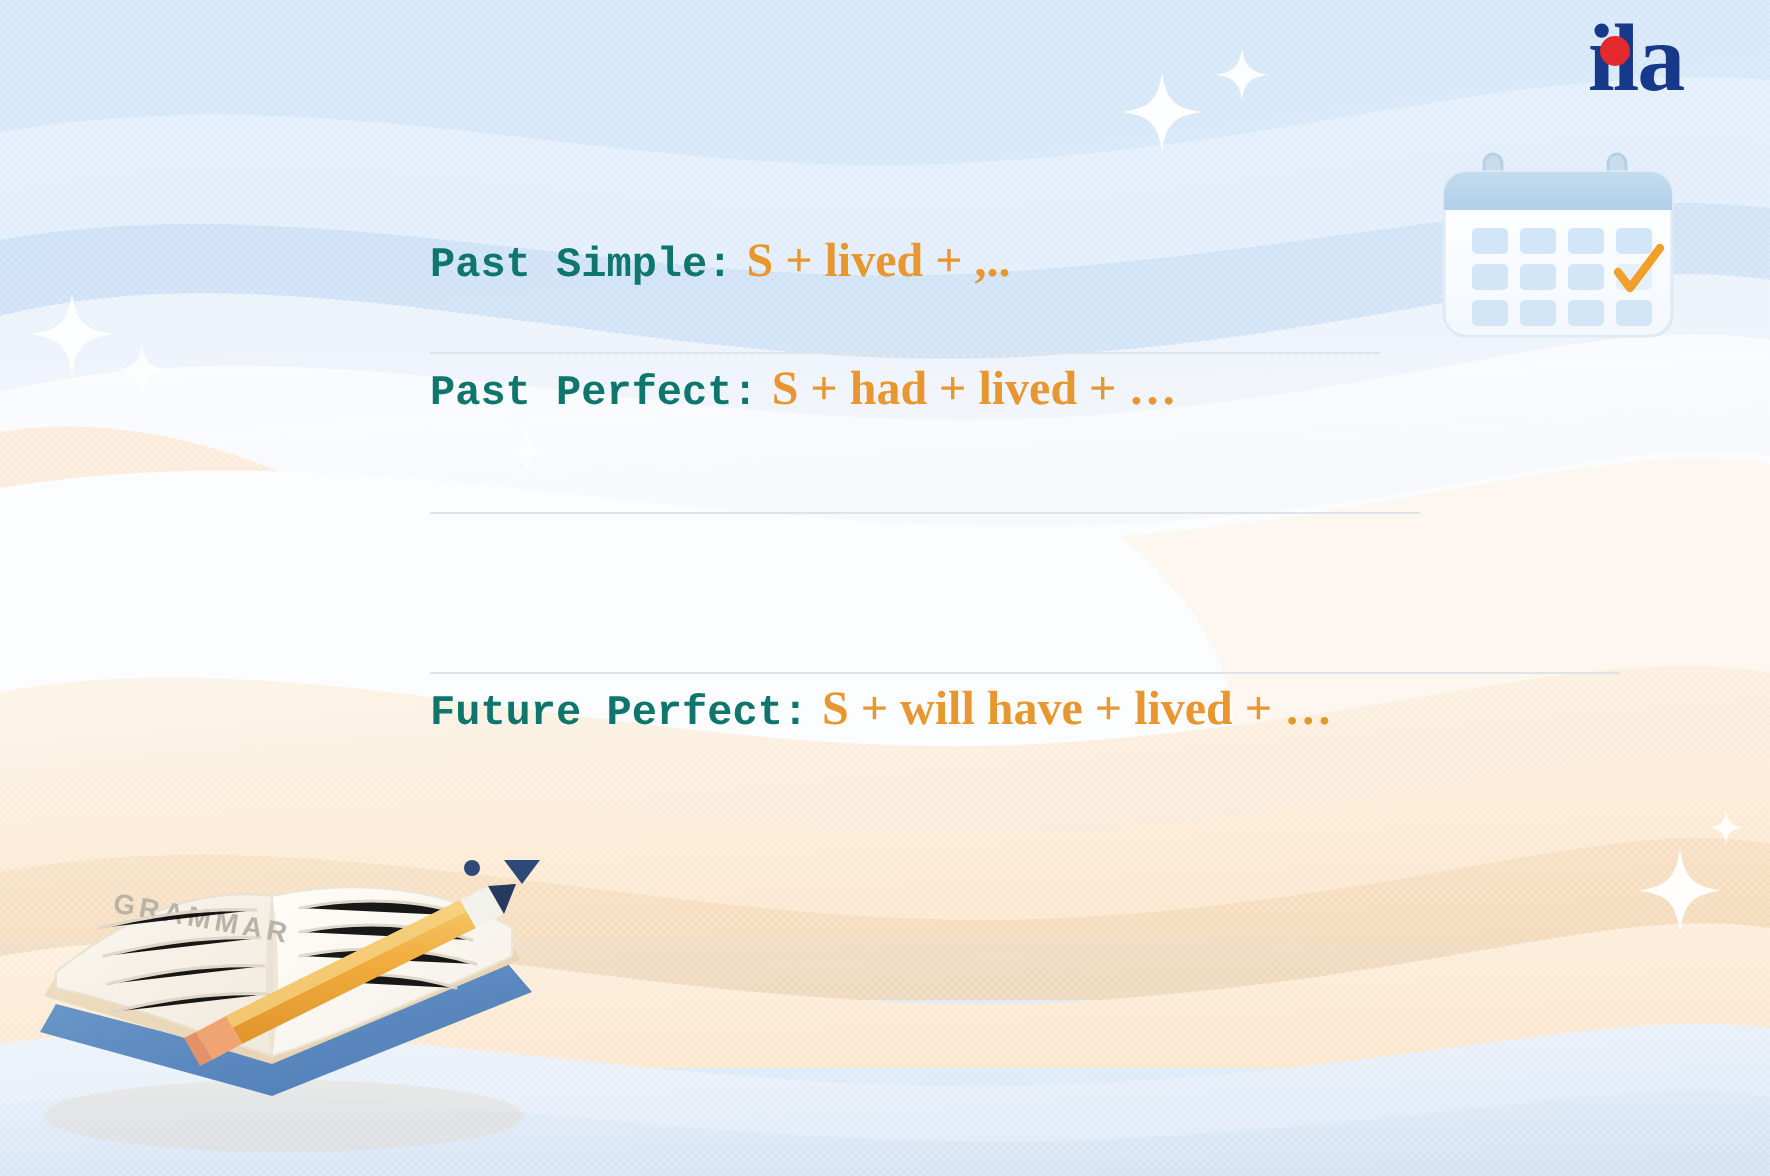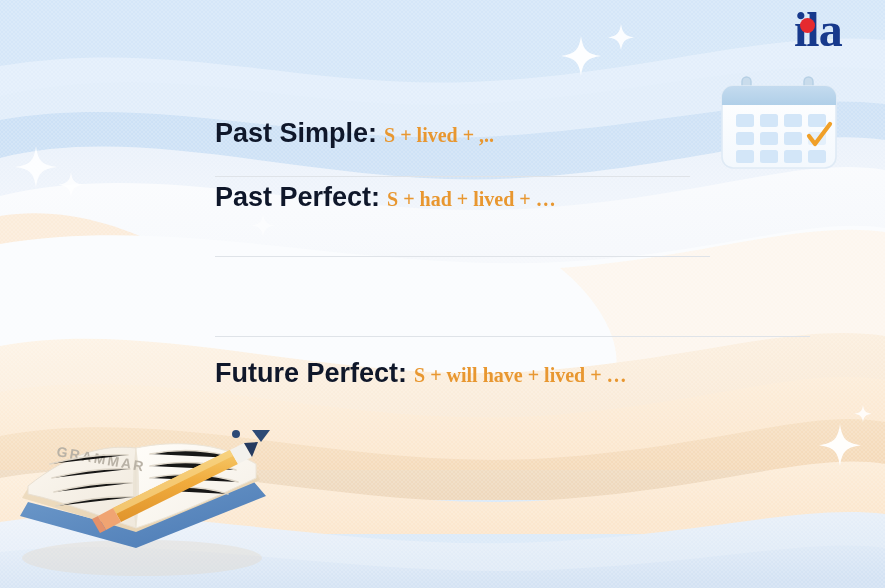--- a/index.html
+++ b/index.html
@@ -82,45 +82,45 @@
     top: 0;
     width: 885px;
     height: 588px;
   }
   .row {
     position: absolute;
     left: 215px;
     white-space: nowrap;
   }
   .row .label {
-    font-family: Liberation Sans, sans-serif;
+    font-family: Liberation Mono, monospace;
     font-weight: 700;
-    font-size: 27px;
-    color: #0f172a;
+    font-size: 21px;
+    color: #0f766e;
     letter-spacing: 0px;
   }
   .row .formula {
     font-family: "Liberation Serif", serif;
     font-weight: 700;
-    font-size: 20px;
+    font-size: 24px;
     color: #e89730;
     letter-spacing: 0px;
     margin-left: 7px;
   }
   .divider {
     position: absolute;
     left: 215px;
     height: 1px;
     background: #dfe3e8;
   }
 
   .r0 { top: 118px; }
   .r1 { top: 182px; }
   .r2 { top: 278px; }
-  .r3 { top: 358px; }
+  .r3 { top: 342px; }
   .d0 { top: 176px; width: 475px; }
   .d1 { top: 256px; width: 495px; }
   .d2 { top: 336px; width: 595px; }
 </style>
 </head>
 <body>
 
 <div id="stage">
 
   <svg class="bg-svg" viewBox="0 0 885 588" preserveAspectRatio="none">

